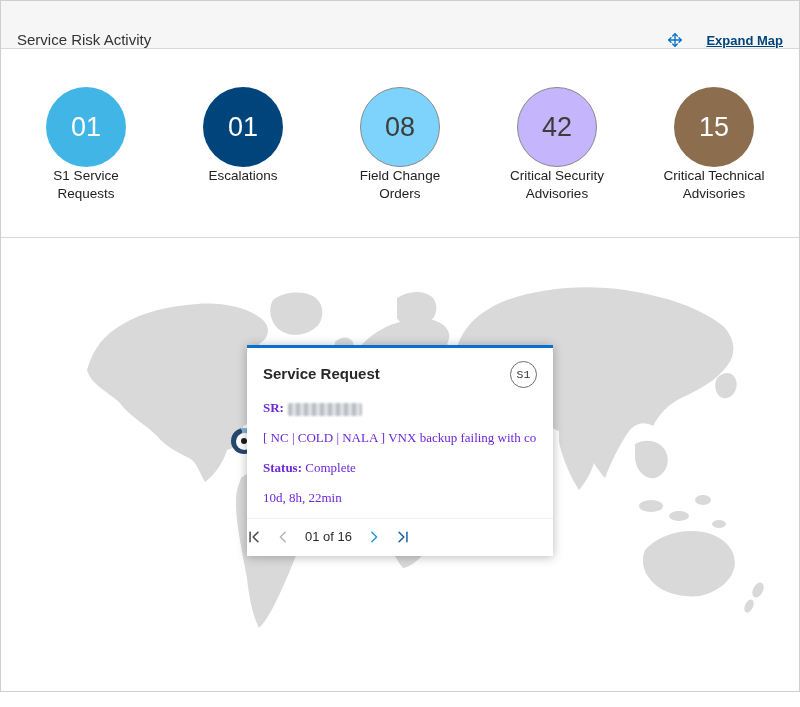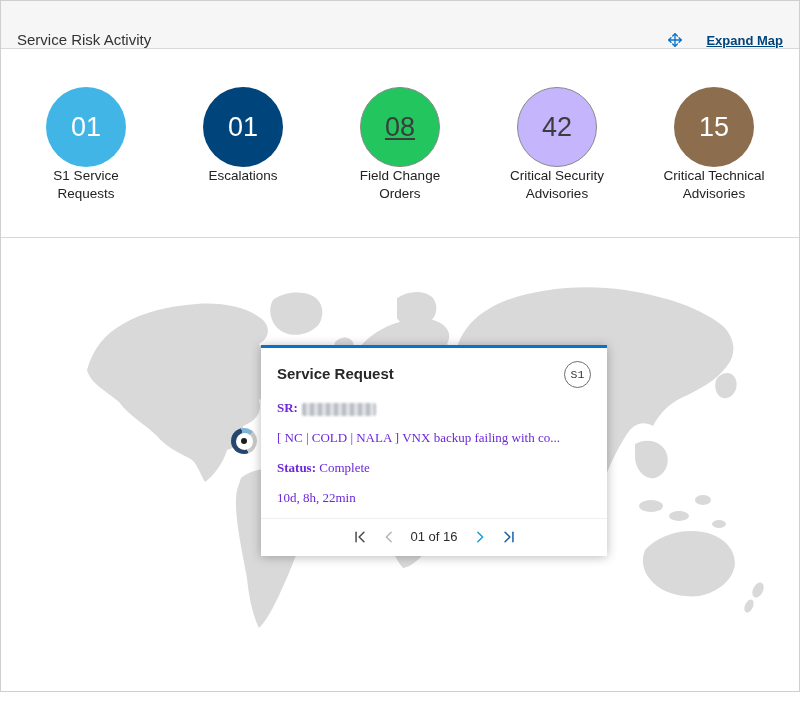--- a/index.html
+++ b/index.html
@@ -72,22 +72,22 @@
     cursor: pointer;
   }
   .map-marker-inner {
     width: 17px; height: 17px; border-radius: 50%; background: #fff;
     display: flex; align-items: center; justify-content: center;
   }
   .map-marker-dot { width: 6px; height: 6px; border-radius: 50%; background: #1d1d1d; }
 
   
   .popup-card {
-    position: absolute; left: 260px; top: 107px;
-    width: 346px;
+    position: absolute; left: 246px; top: 107px;
+    width: 306px;
     background: #fff;
     border-top: 3px solid #0672cb;
     box-shadow: 0 1px 10px rgba(0,0,0,0.28);
   }
   .popup-body { padding: 13px 16px 0; }
   .popup-title-row { display: flex; align-items: flex-start; justify-content: space-between; margin-bottom: 10px; }
   .popup-title { font-size: 15px; font-weight: 700; color: #282828; padding-top: 4px; }
   .severity-badge {
     width: 27px; height: 27px; border-radius: 50%;
     border: 1px solid #6d6d6d; color: #333;
@@ -101,21 +101,21 @@
     display: inline-block; vertical-align: middle;
     width: 74px; height: 13px; margin-left: 4px;
     background: repeating-linear-gradient(90deg, #b9bec3 0 4px, #dfe2e5 4px 8px);
     filter: blur(1.3px);
     border-radius: 2px;
   }
   .popup-pagination {
     margin-top: 9px;
     border-top: 1px solid #efefef;
     padding: 10px 0 12px;
-    display: flex; align-items: center; justify-content: center; gap: 15px;
+    display: flex; align-items: center; justify-content: flex-start; gap: 15px;
   }
   .pg-btn { display: flex; align-items: center; cursor: pointer; background: none; border: none; padding: 0; }
   .pg-text { font-size: 13px; color: #2b2b2b; }
   .pg-first { color: #4a4a4a; }
   .pg-prev  { color: #b5b5b5; }
   .pg-next  { color: #1c9ad6; }
   .pg-last  { color: #1460a7; }
 </style>
 </head>
 <body>
@@ -141,21 +141,21 @@
       <div class="stat-circle" style="background: rgb(65, 182, 230); color: rgb(255, 255, 255); border-color: transparent;">01</div>
       <div class="stat-label">S1 Service Requests</div>
     </div>
 
     <div class="stat">
       <div class="stat-circle" style="background: rgb(0, 68, 124); color: rgb(255, 255, 255); border-color: transparent;">01</div>
       <div class="stat-label">Escalations</div>
     </div>
 
     <div class="stat">
-      <div class="stat-circle" style="background: #22c55e; color: rgb(60, 60, 60); border-color: rgb(138, 138, 138); text-decoration: underline;">08</div>
+      <div class="stat-circle" style="background: #7dd3fc; color: rgb(60, 60, 60); border-color: rgb(138, 138, 138);">08</div>
       <div class="stat-label">Field Change Orders</div>
     </div>
 
     <div class="stat">
       <div class="stat-circle" style="background: #c4b5fd; color: rgb(60, 60, 60); border-color: rgb(138, 138, 138);">42</div>
       <div class="stat-label">Critical Security Advisories</div>
     </div>
 
     <div class="stat">
       <div class="stat-circle" style="background: rgb(140, 109, 78); color: rgb(255, 255, 255); border-color: transparent;">15</div>

